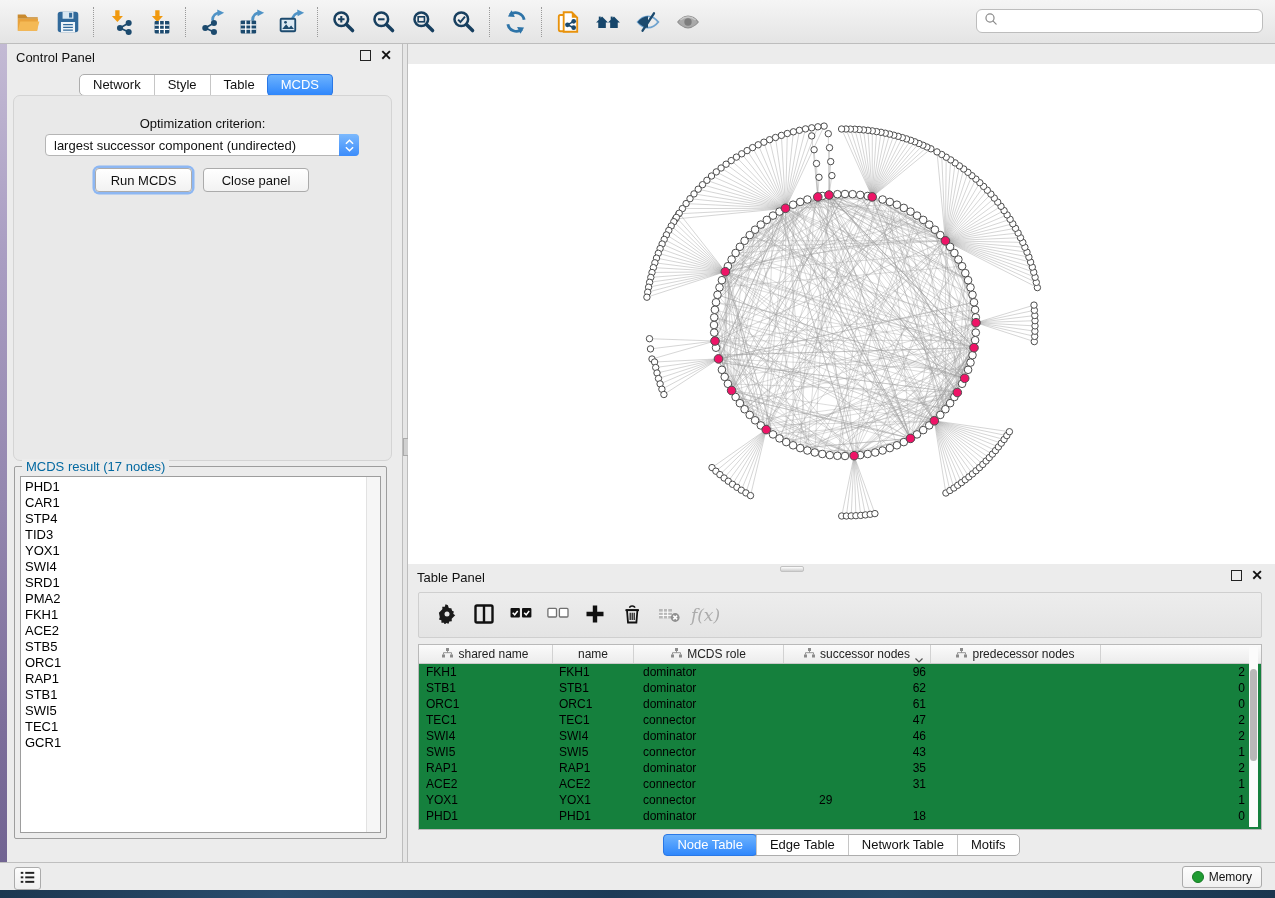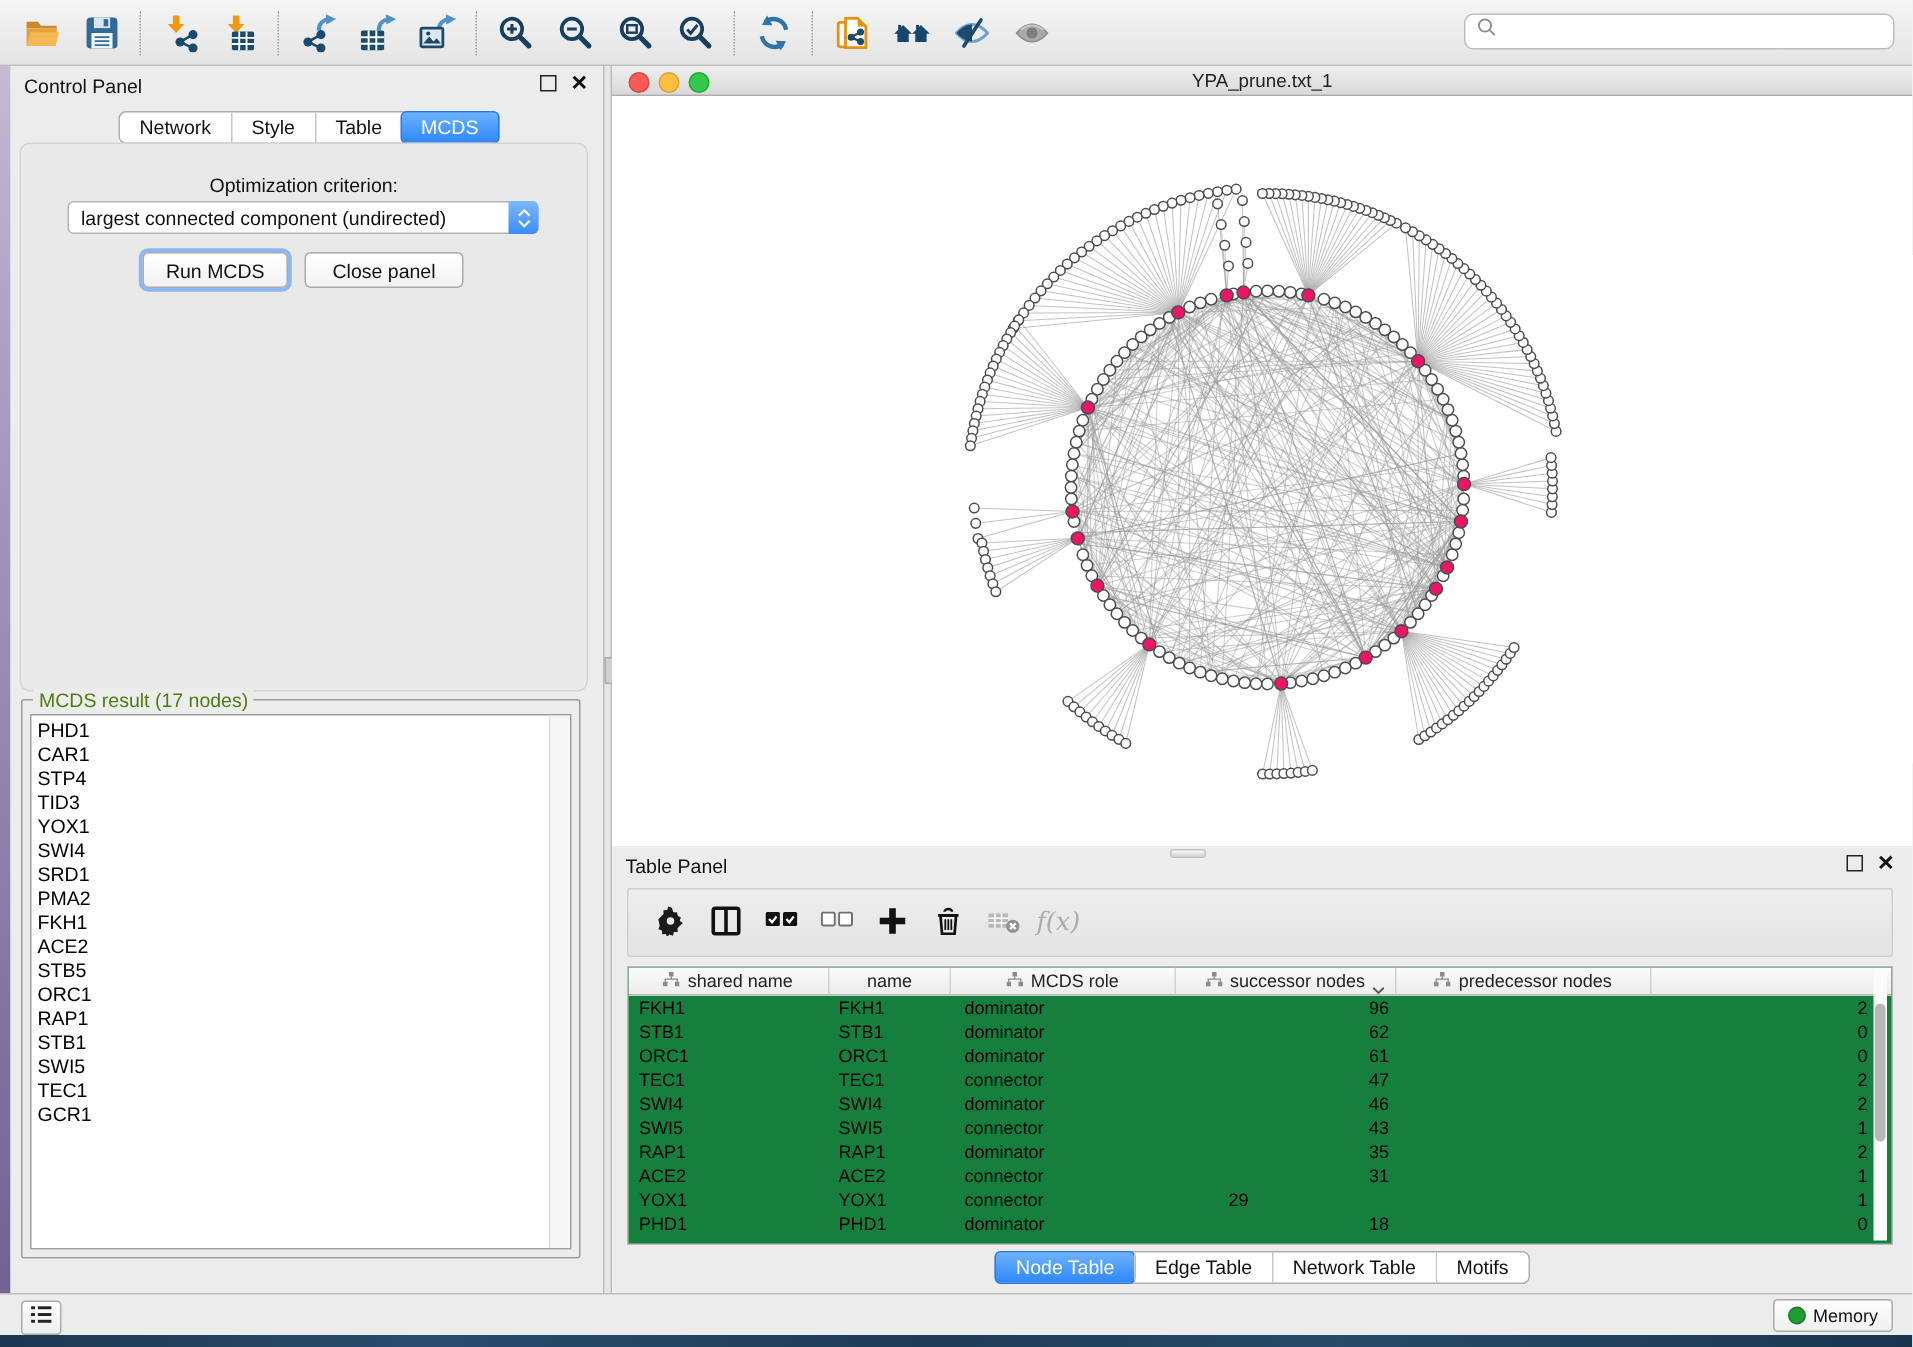--- a/index.html
+++ b/index.html
@@ -54,21 +54,21 @@
     align-items:center;justify-content:center;gap:1px;}
   .btn{background:linear-gradient(#ffffff,#f2f2f2);border:1px solid #ababab;border-radius:4px;
     font-size:13px;font-family:Liberation Sans, sans-serif;color:#111;padding:3px 12px;}
   #run-btn{position:absolute;left:81px;top:72px;width:97px;height:24px;
     box-shadow:0 0 0 2.5px rgba(110,165,245,.75);}
   #closepanel-btn{position:absolute;left:189px;top:72px;width:106px;height:24px;}
 
   #mcds-fieldset{position:absolute;left:7px;top:422px;width:371px;height:371px;
     border:1px solid #9d9d9d;border-radius:2px;}
   #mcds-legend{position:absolute;left:7px;top:-8px;background:#ececec;padding:0 4px;
-    font-size:13px;color:#4d7c0f;white-space:nowrap;}
+    font-size:13px;color:#0369a1;white-space:nowrap;}
   #mcds-list{position:absolute;left:5px;top:9px;right:5px;bottom:5px;background:#fff;
     border:1px solid #9d9d9d;overflow:hidden;}
   #mcds-items{padding:2px 0 0 4px;font-size:13px;line-height:16px;color:#000;}
   #mcds-scroll{position:absolute;right:0;top:0;bottom:0;width:13px;background:#f6f6f6;
     border-left:1px solid #e2e2e2;}
 
   
   #v-split{left:402px;top:44px;width:6px;height:818px;background:#e6e6e6;
     border-left:1px solid #bdbdbd;border-right:1px solid #bdbdbd;box-sizing:border-box;}
   #v-split .grip{position:absolute;left:0px;top:394px;width:4px;height:16px;
@@ -328,21 +328,21 @@
     </div>
     <div id="cp-tabs" class="seg">
         <div>Network</div>
         <div>Style</div>
         <div>Table</div>
         <div class="active">MCDS</div>
       </div>
     <div id="cp-card">
       <div id="opt-label">Optimization criterion:</div>
       <div id="opt-select">
-        <span class="sel-text">largest connected component (undirected)</span>
+        <span class="sel-text">largest successor component (undirected)</span>
         <span class="sel-arrows">
           <svg width="9" height="6" viewBox="0 0 10 6">
               <path d="M1 5l4-4 4 4" fill="none" stroke="#fff" stroke-width="1.6"></path>
             </svg>
           <svg width="9" height="6" viewBox="0 0 10 6">
               <path d="M1 1l4 4 4-4" fill="none" stroke="#fff" stroke-width="1.6"></path>
             </svg>
         </span>
       </div>
       <button id="run-btn" class="btn">Run MCDS</button>
@@ -373,26 +373,20 @@
         <div id="mcds-scroll"></div>
       </div>
     </div>
   </div>
 
   <div id="v-split" class="abs">
       <div class="grip"></div>
     </div>
 
   <div id="net-window" class="abs">
-    <div id="net-titlebar">
-      <span class="tlight" style="left:11px;background:#fc5b57;border:1px solid #d94742;"></span>
-      <span class="tlight" style="left:31px;background:#fdbe41;border:1px solid #dfa133;"></span>
-      <span class="tlight" style="left:51px;background:#34c94a;border:1px solid #27a838;"></span>
-      <div id="net-title">YPA_prune.txt_1</div>
-    </div>
     <div id="net-canvas">
       <svg id="net-svg" width="867" height="500" viewBox="0 0 867 500">
           <line x1="377.5" y1="144.3" x2="306.9" y2="276.2" stroke="#9c9c9c" stroke-width="0.7" opacity="0.5"></line>
           <line x1="377.5" y1="144.3" x2="488.9" y2="140.7" stroke="#9c9c9c" stroke-width="0.7" opacity="0.5"></line>
           <line x1="377.5" y1="144.3" x2="311.5" y2="223.4" stroke="#9c9c9c" stroke-width="0.7" opacity="0.5"></line>
           <line x1="377.5" y1="144.3" x2="399.4" y2="135.5" stroke="#9c9c9c" stroke-width="0.7" opacity="0.5"></line>
           <line x1="377.5" y1="144.3" x2="378.2" y2="378.1" stroke="#9c9c9c" stroke-width="0.7" opacity="0.5"></line>
           <line x1="377.5" y1="144.3" x2="554.1" y2="319.8" stroke="#9c9c9c" stroke-width="0.7" opacity="0.5"></line>
           <line x1="377.5" y1="144.3" x2="309.5" y2="230.8" stroke="#9c9c9c" stroke-width="0.7" opacity="0.5"></line>
           <line x1="377.5" y1="144.3" x2="313.9" y2="305.8" stroke="#9c9c9c" stroke-width="0.7" opacity="0.5"></line>

